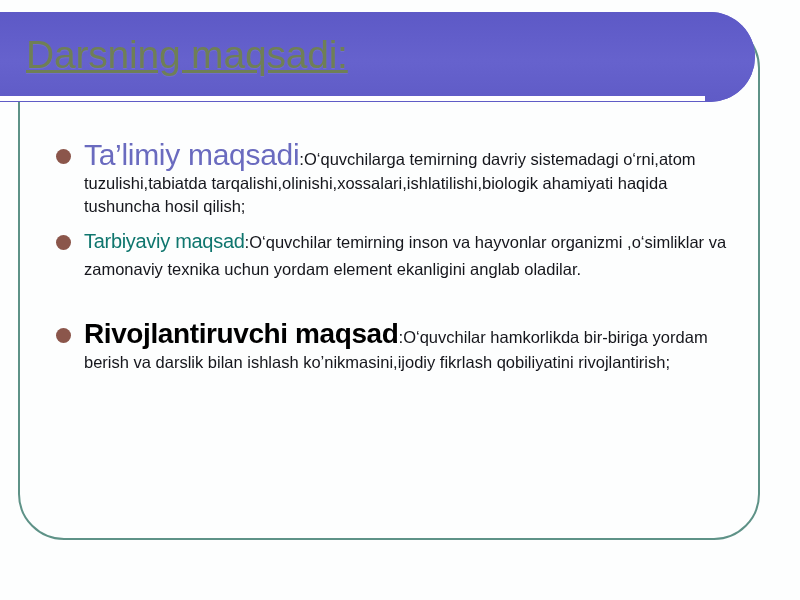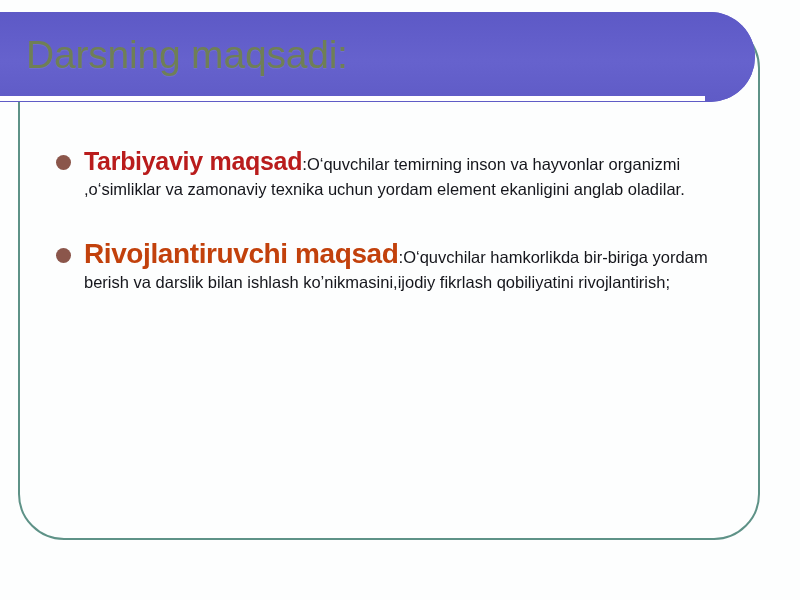--- a/index.html
+++ b/index.html
@@ -56,20 +56,21 @@
     position: absolute;
     left: 26px;
     top: 20px;
     font-size: 39px;
     line-height: 46px;
     letter-spacing: -0.2px;
     color: #6f7f56;
     white-space: nowrap;
     font-weight: normal;
     text-shadow: 0 1px 0 rgba(255,255,255,0.08);
+    text-decoration: underline;
   }
   
   #title-rule {
     position: absolute;
     left: 0px;
     top: 96px;
     width: 705px;
     height: 5px;
     background: #ffffff;
     z-index: 4;
@@ -103,28 +104,28 @@
     text-align: left;
   }
   .lead-1 {
     color: #6a6bbf;
     font-size: 30px;
     line-height: 34px;
     font-weight: normal;
     letter-spacing: -0.3px;
   }
   .lead-2 {
-    color: #b91c1c;
-    font-size: 25px;
+    color: #0f766e;
+    font-size: 20px;
     line-height: 34px;
-    font-weight: bold;
+    font-weight: normal;
     letter-spacing: -0.3px;
   }
   .lead-3 {
-    color: #c2410c;
+    color: #000000;
     font-size: 28px;
     line-height: 34px;
     font-weight: bold;
     letter-spacing: -0.4px;
   }
   .colon {
     color: #15161c;
     font-size: 17px;
     font-weight: normal;
   }
@@ -147,20 +148,24 @@
   <div id="content-frame"></div>
 
   <div id="title-banner">
     <div id="title-banner-inner"></div>
     <div id="slide-title">Darsning maqsadi:</div>
   </div>
   <div id="title-rule"></div>
 
   <div id="body">
 
+    <div class="bullet-row" id="bullet-1-row">
+      <span class="bullet-dot"></span>
+      <div class="bullet-text"><span class="lead-1">Ta’limiy maqsadi</span><span class="colon">:</span><span class="run">O‘quvchilarga temirning davriy sistemadagi o‘rni,atom tuzulishi,tabiatda tarqalishi,olinishi,xossalari,ishlatilishi,biologik ahamiyati haqida tushuncha hosil qilish;</span></div>
+    </div>
 
     <div class="bullet-row" id="bullet-2-row">
       <span class="bullet-dot"></span>
       <div class="bullet-text"><span class="lead-2">Tarbiyaviy maqsad</span><span class="colon">:</span><span class="run">O‘quvchilar temirning inson va hayvonlar organizmi ,o‘simliklar va zamonaviy texnika uchun yordam element ekanligini anglab oladilar.</span></div>
     </div>
 
     <div class="bullet-row" id="bullet-3-row">
       <span class="bullet-dot"></span>
       <div class="bullet-text"><span class="lead-3">Rivojlantiruvchi maqsad</span><span class="colon">:</span><span class="run">O‘quvchilar hamkorlikda bir-biriga yordam berish va darslik bilan ishlash  ko’nikmasini,ijodiy fikrlash qobiliyatini rivojlantirish;</span></div>
     </div>

